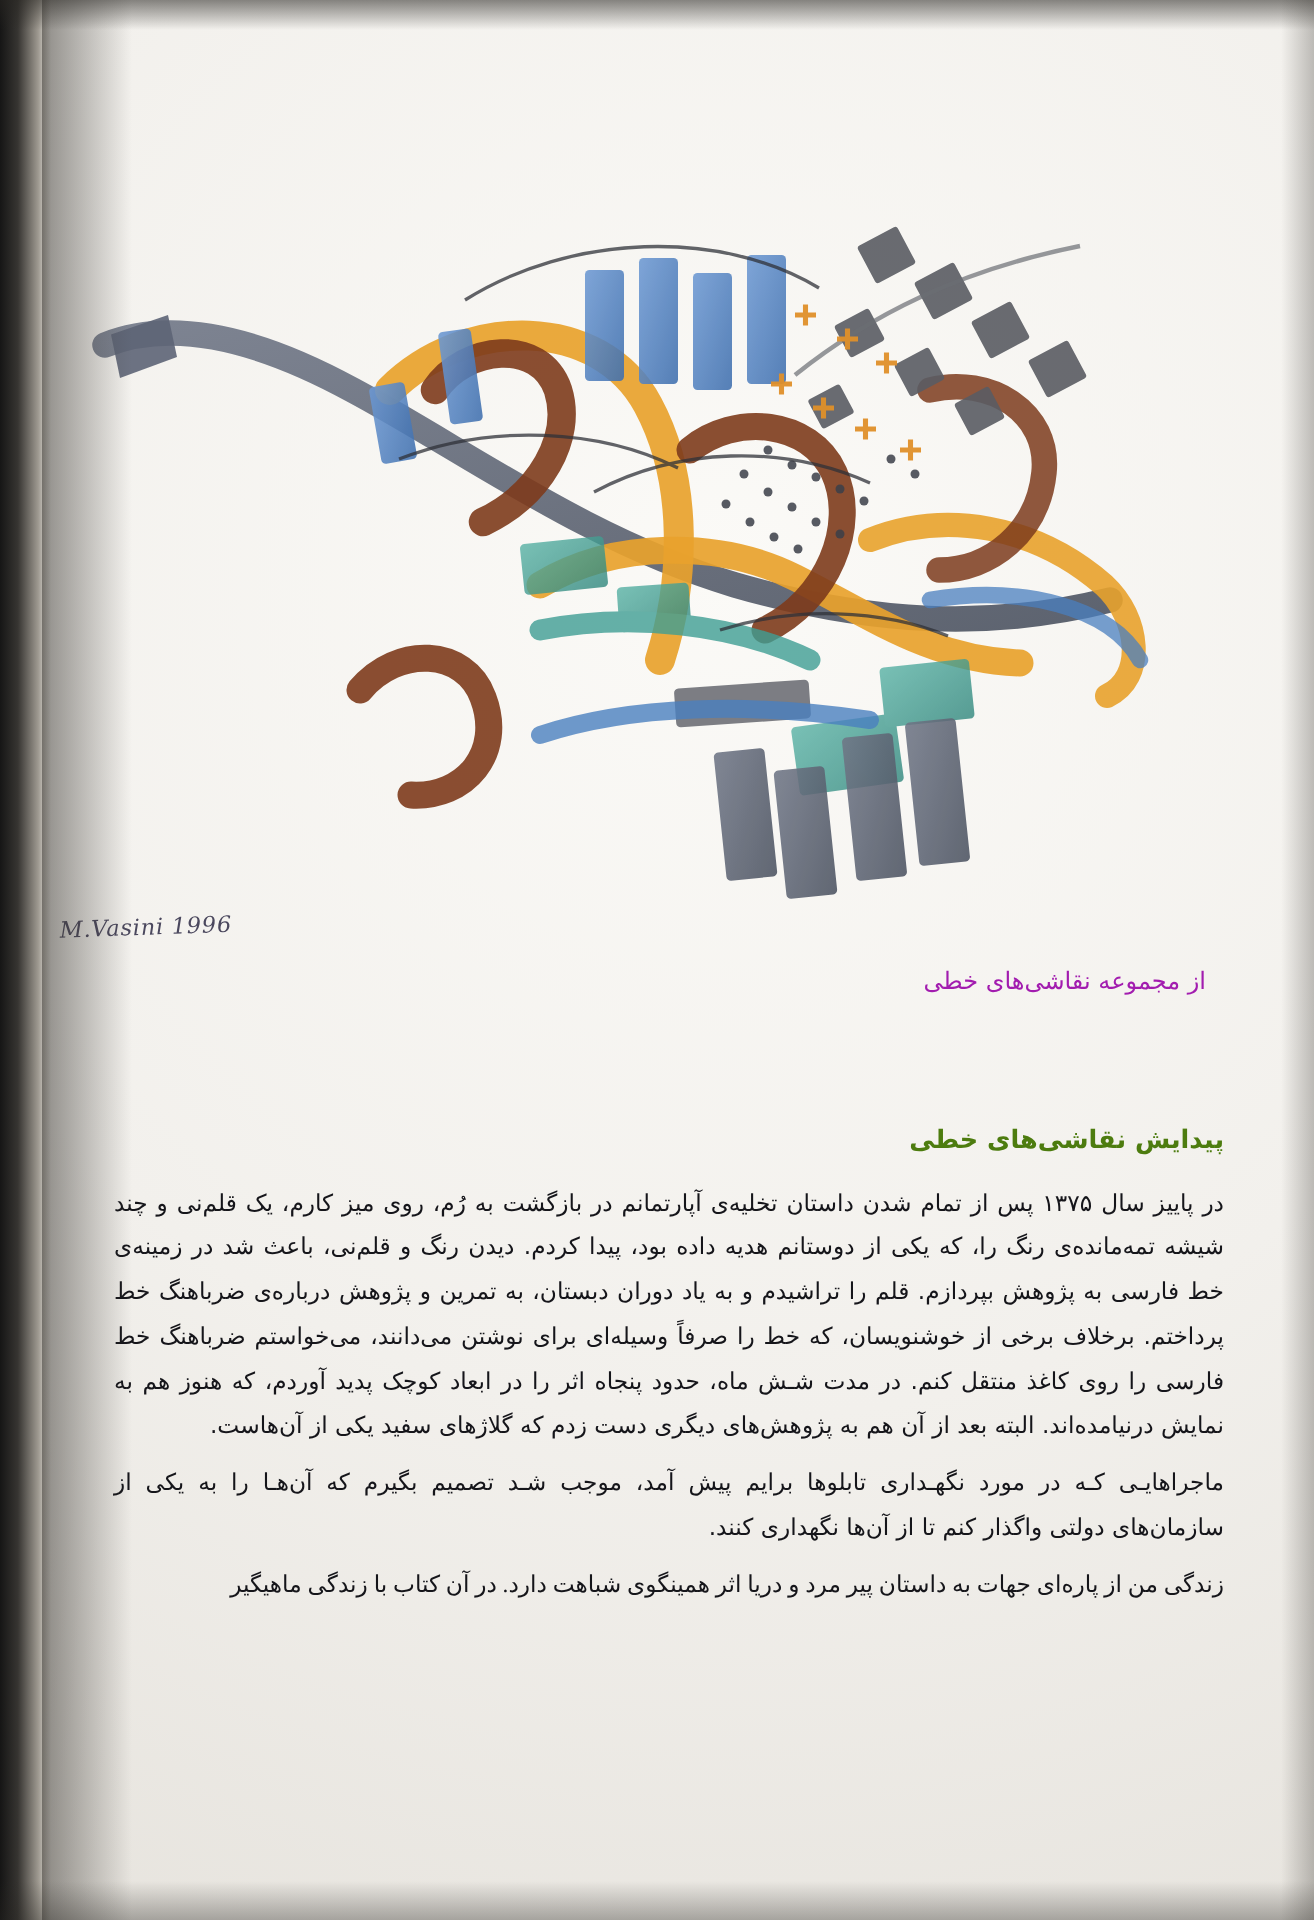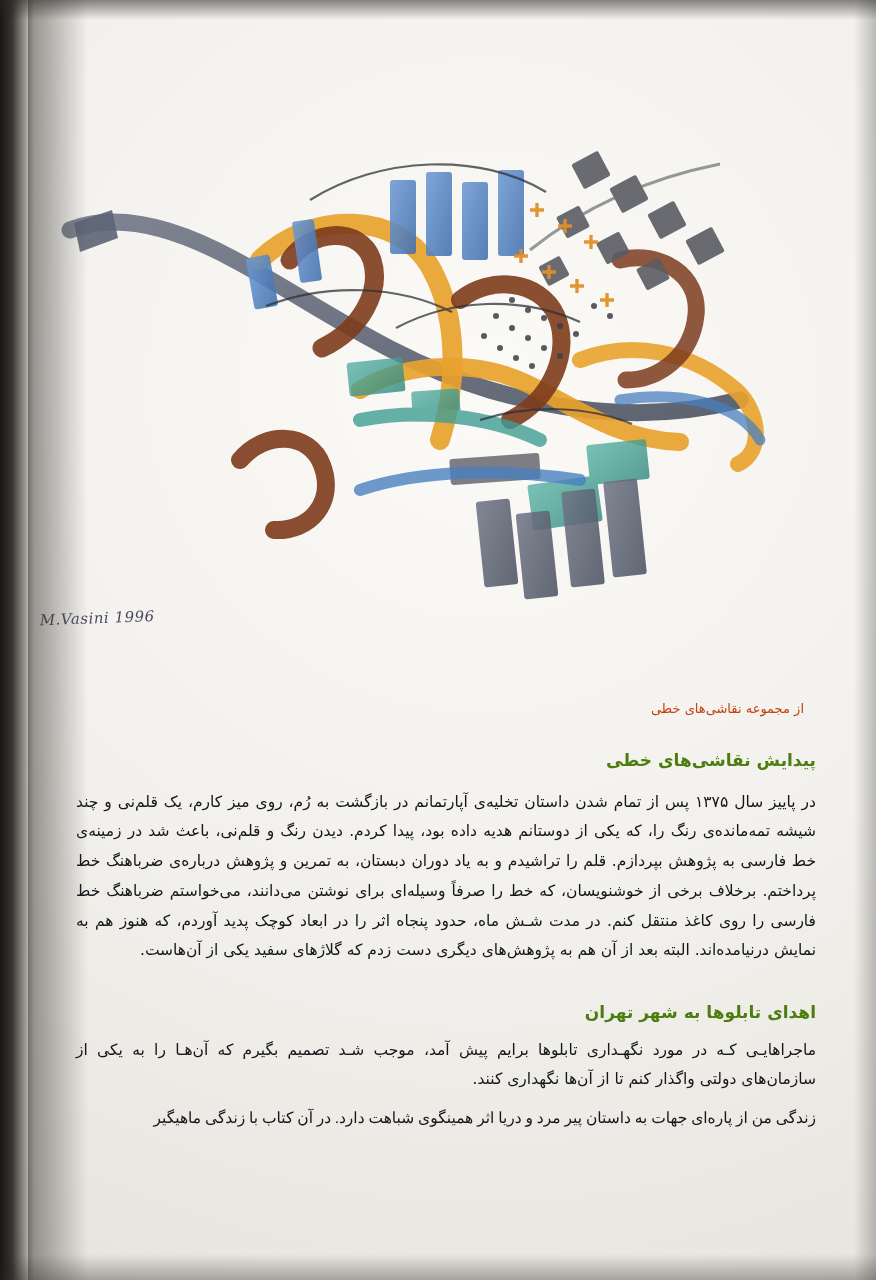--- a/index.html
+++ b/index.html
@@ -83,23 +83,23 @@
     transform: rotate(-2deg);
     opacity: .85;
     direction: ltr;
     text-align: left;
   }
 
   
   .caption {
     position: absolute;
     right: 72px;
-    top: 701px;
-    font-size: 13px;
-    color: #c2410c;
+    top: 644px;
+    font-size: 16px;
+    color: #a21caf;
     letter-spacing: 0;
   }
 
   
   .content {
     position: absolute;
     right: 60px;
     left: 76px;
     top: 748px;
   }
@@ -239,21 +239,20 @@
   </div>
 
   <div class="signature">M.Vasini 1996</div>
 
   <div class="caption">از مجموعه نقاشی‌های خطی</div>
 
   <div class="content">
     <h2 class="heading">پیدایش نقاشی‌های خطی</h2>
     <p class="para">در پاییز سال ۱۳۷۵ پس از تمام شدن داستان تخلیه‌ی آپارتمانم در بازگشت به رُم، روی میز کارم، یک قلم‌نی و چند شیشه تمه‌مانده‌ی رنگ را، که یکی از دوستانم هدیه داده بود، پیدا کردم. دیدن رنگ و قلم‌نی، باعث شد در زمینه‌ی خط فارسی به پژوهش بپردازم. قلم را تراشیدم و به یاد دوران دبستان، به تمرین و پژوهش درباره‌ی ضرباهنگ خط پرداختم. برخلاف برخی از خوشنویسان، که خط را صرفاً وسیله‌ای برای نوشتن می‌دانند، می‌خواستم ضرباهنگ خط فارسی را روی کاغذ منتقل کنم. در مدت شـش ماه، حدود پنجاه اثر را در ابعاد کوچک پدید آوردم، که هنوز هم به نمایش درنیامده‌اند. البته بعد از آن هم به پژوهش‌های دیگری دست زدم که گلاژهای سفید یکی از آن‌هاست.</p>
 
-    <h2 class="heading second">اهدای تابلوها به شهر تهران</h2>
     <p class="para">ماجراهایـی کـه در مورد نگهـداری تابلوها برایم پیش آمد، موجب شـد تصمیم بگیرم که آن‌هـا را به یکی از سازمان‌های دولتی واگذار کنم تا از آن‌ها نگهداری کنند.</p>
     <p class="para last-right">زندگی من از پاره‌ای جهات به داستان پیر مرد و دریا اثر همینگوی شباهت دارد. در آن کتاب با زندگی ماهیگیر</p>
   </div>
 
   <div class="spine"></div>
   <div class="spine-soft"></div>
   <div class="top-edge"></div>
   <div class="right-edge"></div>
   <div class="bottom-edge"></div>
 </div>

